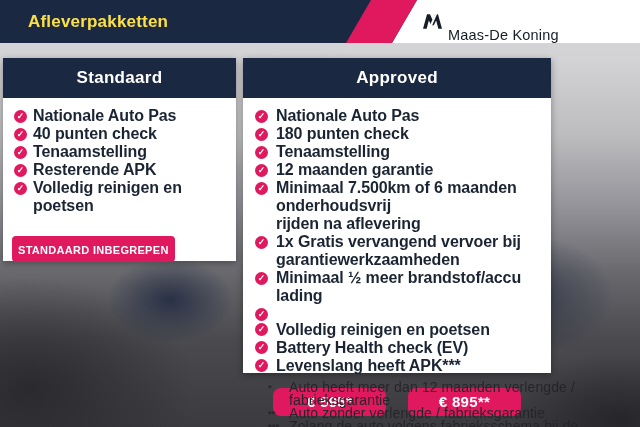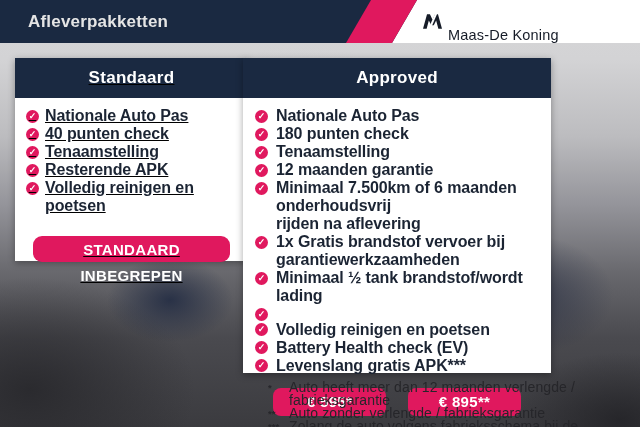--- a/index.html
+++ b/index.html
@@ -21,44 +21,44 @@
       linear-gradient(180deg,#d6d6d8 0%,#d3d3d5 14%,#bcbcbf 32%,#94949a 48%,#68686d 64%,#4a4a4f 79%,#3b3b3f 100%);
   }
 
   
   .header{position:absolute;left:0;top:0;width:640px;height:43px;background:var(--navy);}
   .header .stripe-white{position:absolute;inset:0;background:#fff;
     clip-path:polygon(417px 0,640px 0,640px 100%,392px 100%);}
   .header .stripe-pink{position:absolute;inset:0;background:var(--pink);
     clip-path:polygon(371px 0,417px 0,392px 100%,346px 100%);}
   .header-title{position:absolute;left:28px;top:0;height:51px;line-height:43px;
-    color:#e5e5e5;font-size:17px;font-weight:bold;letter-spacing:.2px;}
+    color:#fde047;font-size:17px;font-weight:bold;letter-spacing:.2px;}
   .brand{position:absolute;left:423px;top:0;height:43px;display:flex;align-items:center;gap:6px;}
   .brand-name{color:var(--brand-ink);font-size:14.5px;font-weight:normal;letter-spacing:.2px;margin-top:26px;}
 
   
   .card{position:absolute;background:var(--card);box-shadow:0 2px 7px rgba(0,0,0,.35);}
   .card-header{height:40px;line-height:40px;background:var(--navy);color:#fff;
     text-align:center;font-size:17px;font-weight:bold;letter-spacing:.3px;}
-  .card-standaard{left:15px;top:58px;width:233px;height:203px;text-decoration:underline;}
+  .card-standaard{left:3px;top:58px;width:233px;height:203px;}
   .card-approved{left:243px;top:58px;width:308px;height:315px;}
 
   .list{padding:9px 8px 0 11px;}
   .card-approved .list{padding-left:12px;}
   .row{display:flex;align-items:flex-start;gap:6px;}
   .card-approved .row{gap:8px;}
   .check{flex:0 0 13px;width:13px;height:13px;margin-top:2.5px;border-radius:50%;
     background:var(--pink);color:#fff;font-size:9px;line-height:13px;font-weight:bold;
     text-align:center;}
   .item-text{font-size:16px;font-weight:bold;color:var(--text-dark);line-height:18px;
     letter-spacing:-.1px;white-space:pre-line;}
 
-  .badge{display:block;margin:21px 18px 0;height:26px;line-height:26px;border-radius:9px;
+  .badge{display:block;margin:21px 9px 0;height:26px;line-height:26px;border-radius:4px;
     background:var(--pink);border:none;color:#fff;text-align:center;font-family:inherit;
-    font-size:15px;font-weight:bold;letter-spacing:.3px;cursor:pointer;}
+    font-size:11px;font-weight:bold;letter-spacing:.3px;cursor:pointer;}
 
   .prices{margin-top:13px;display:flex;justify-content:center;gap:22px;}
   .price-btn{width:113px;height:28px;border-radius:8px;border:none;background:var(--pink);
     color:#fff;font-family:inherit;font-size:15px;font-weight:bold;letter-spacing:.3px;cursor:pointer;}
 
   
   .footnotes{position:absolute;left:268px;top:381px;width:362px;color:var(--footnote);}
   .fn-row{display:grid;grid-template-columns:21px 1fr;line-height:13px;}
   .fn-marker{font-size:9.5px;font-weight:bold;}
   .fn-text{font-size:14px;letter-spacing:.1px;}
@@ -142,45 +142,45 @@
         </div>
 
         <div class="row">
           <span class="check">✓</span>
           <span class="item-text">Minimaal 7.500km of 6 maanden onderhoudsvrij
 rijden na aflevering</span>
         </div>
 
         <div class="row">
           <span class="check">✓</span>
-          <span class="item-text">1x Gratis brandstof vervoer bij garantiewerkzaamheden</span>
-        </div>
-
-        <div class="row">
-          <span class="check">✓</span>
-          <span class="item-text">Minimaal ½ tank brandstof/wordt lading</span>
+          <span class="item-text">1x Gratis vervangend vervoer bij garantiewerkzaamheden</span>
+        </div>
+
+        <div class="row">
+          <span class="check">✓</span>
+          <span class="item-text">Minimaal ½ meer brandstof/accu lading</span>
         </div>
 
         <div class="row">
           <span class="check">✓</span>
         </div>
 
         <div class="row">
           <span class="check">✓</span>
           <span class="item-text">Volledig reinigen en poetsen</span>
         </div>
 
         <div class="row">
           <span class="check">✓</span>
           <span class="item-text">Battery Health check (EV)</span>
         </div>
 
         <div class="row">
           <span class="check">✓</span>
-          <span class="item-text">Levenslang gratis APK***</span>
+          <span class="item-text">Levenslang heeft APK***</span>
         </div>
       </div>
     <div class="prices">
       <button class="price-btn">€ 595*</button>
       <button class="price-btn">€ 895**</button>
     </div>
   </div>
 
   <div class="footnotes">
 

